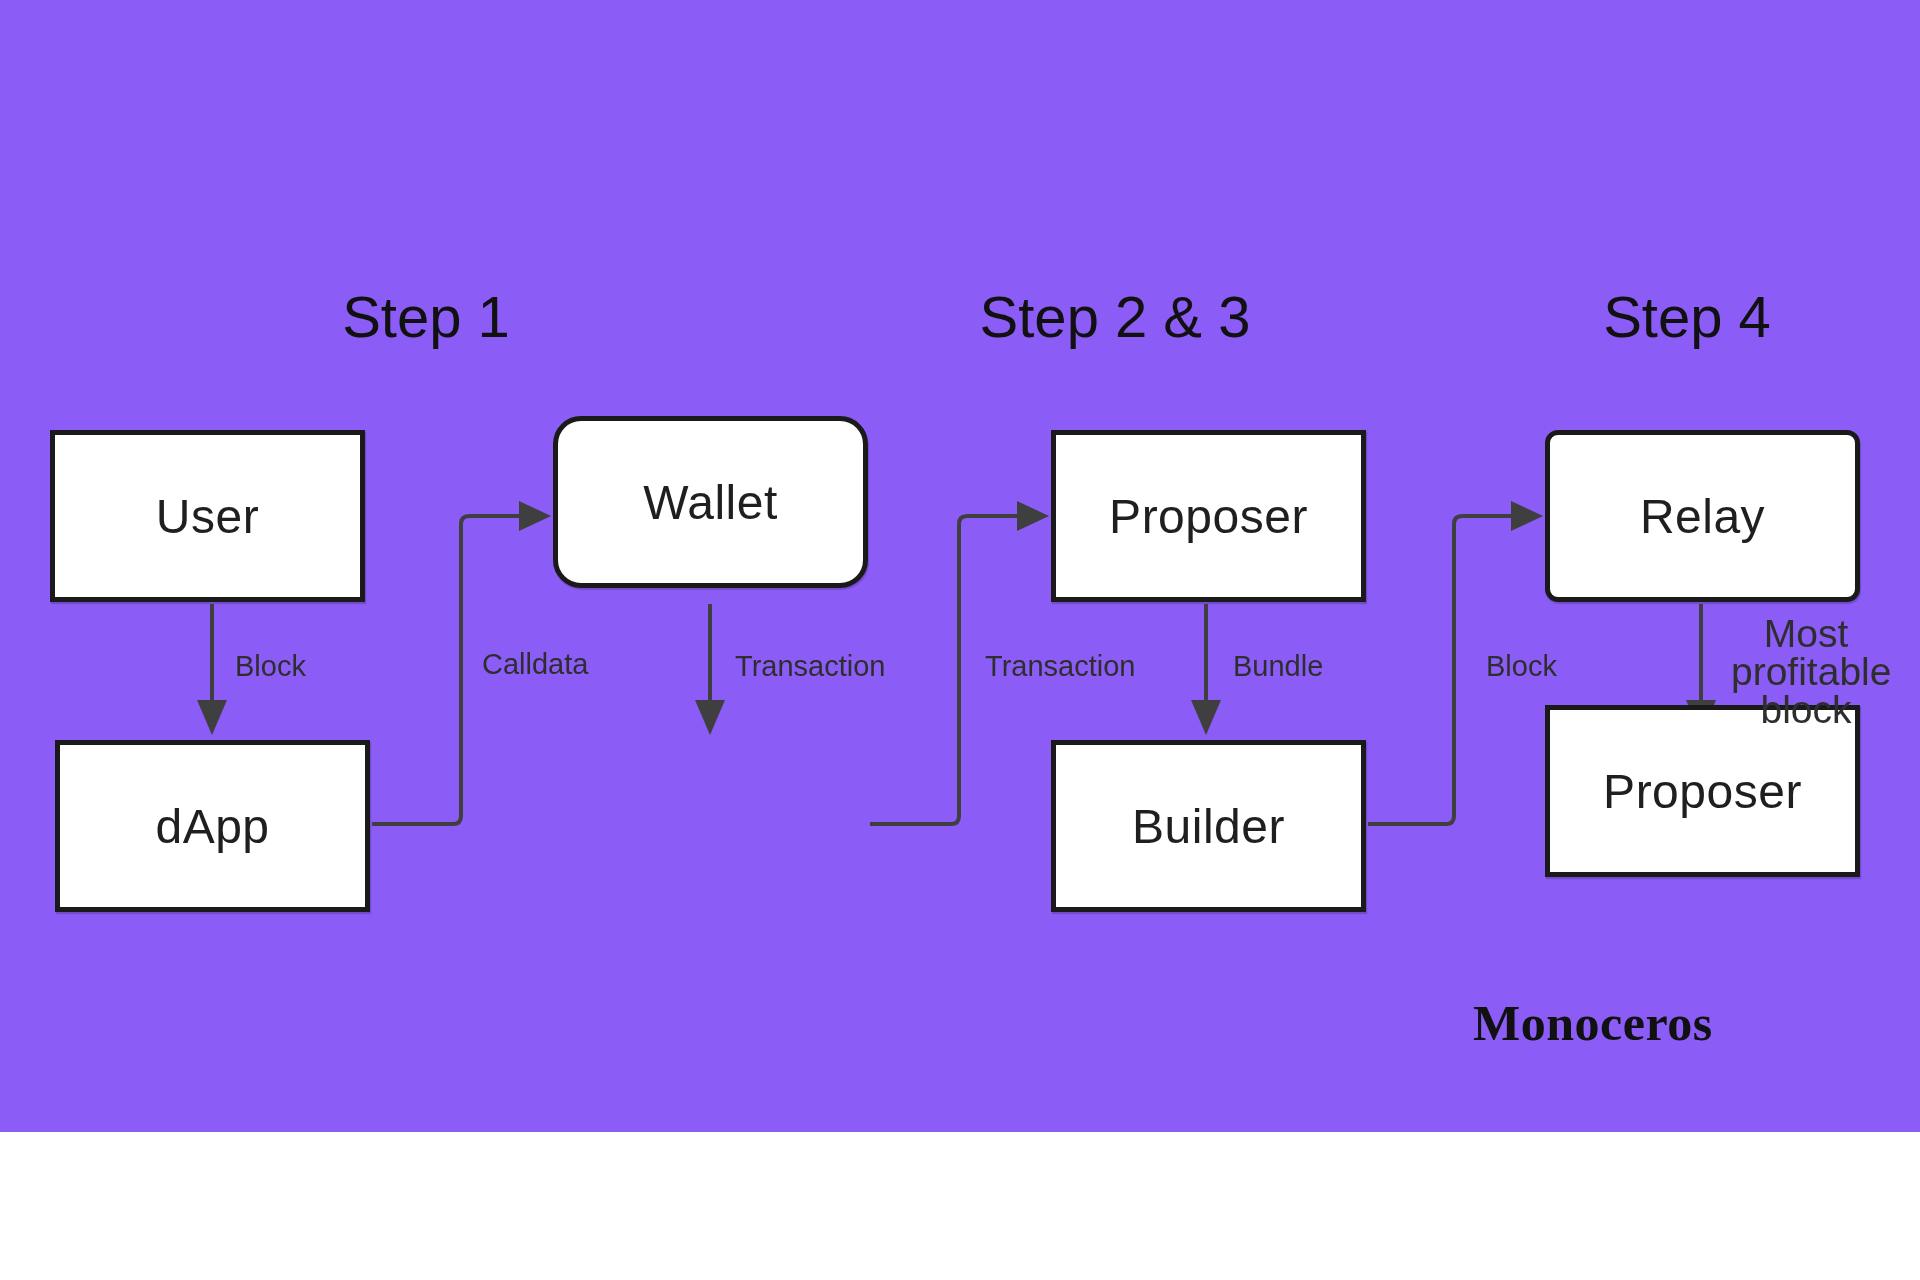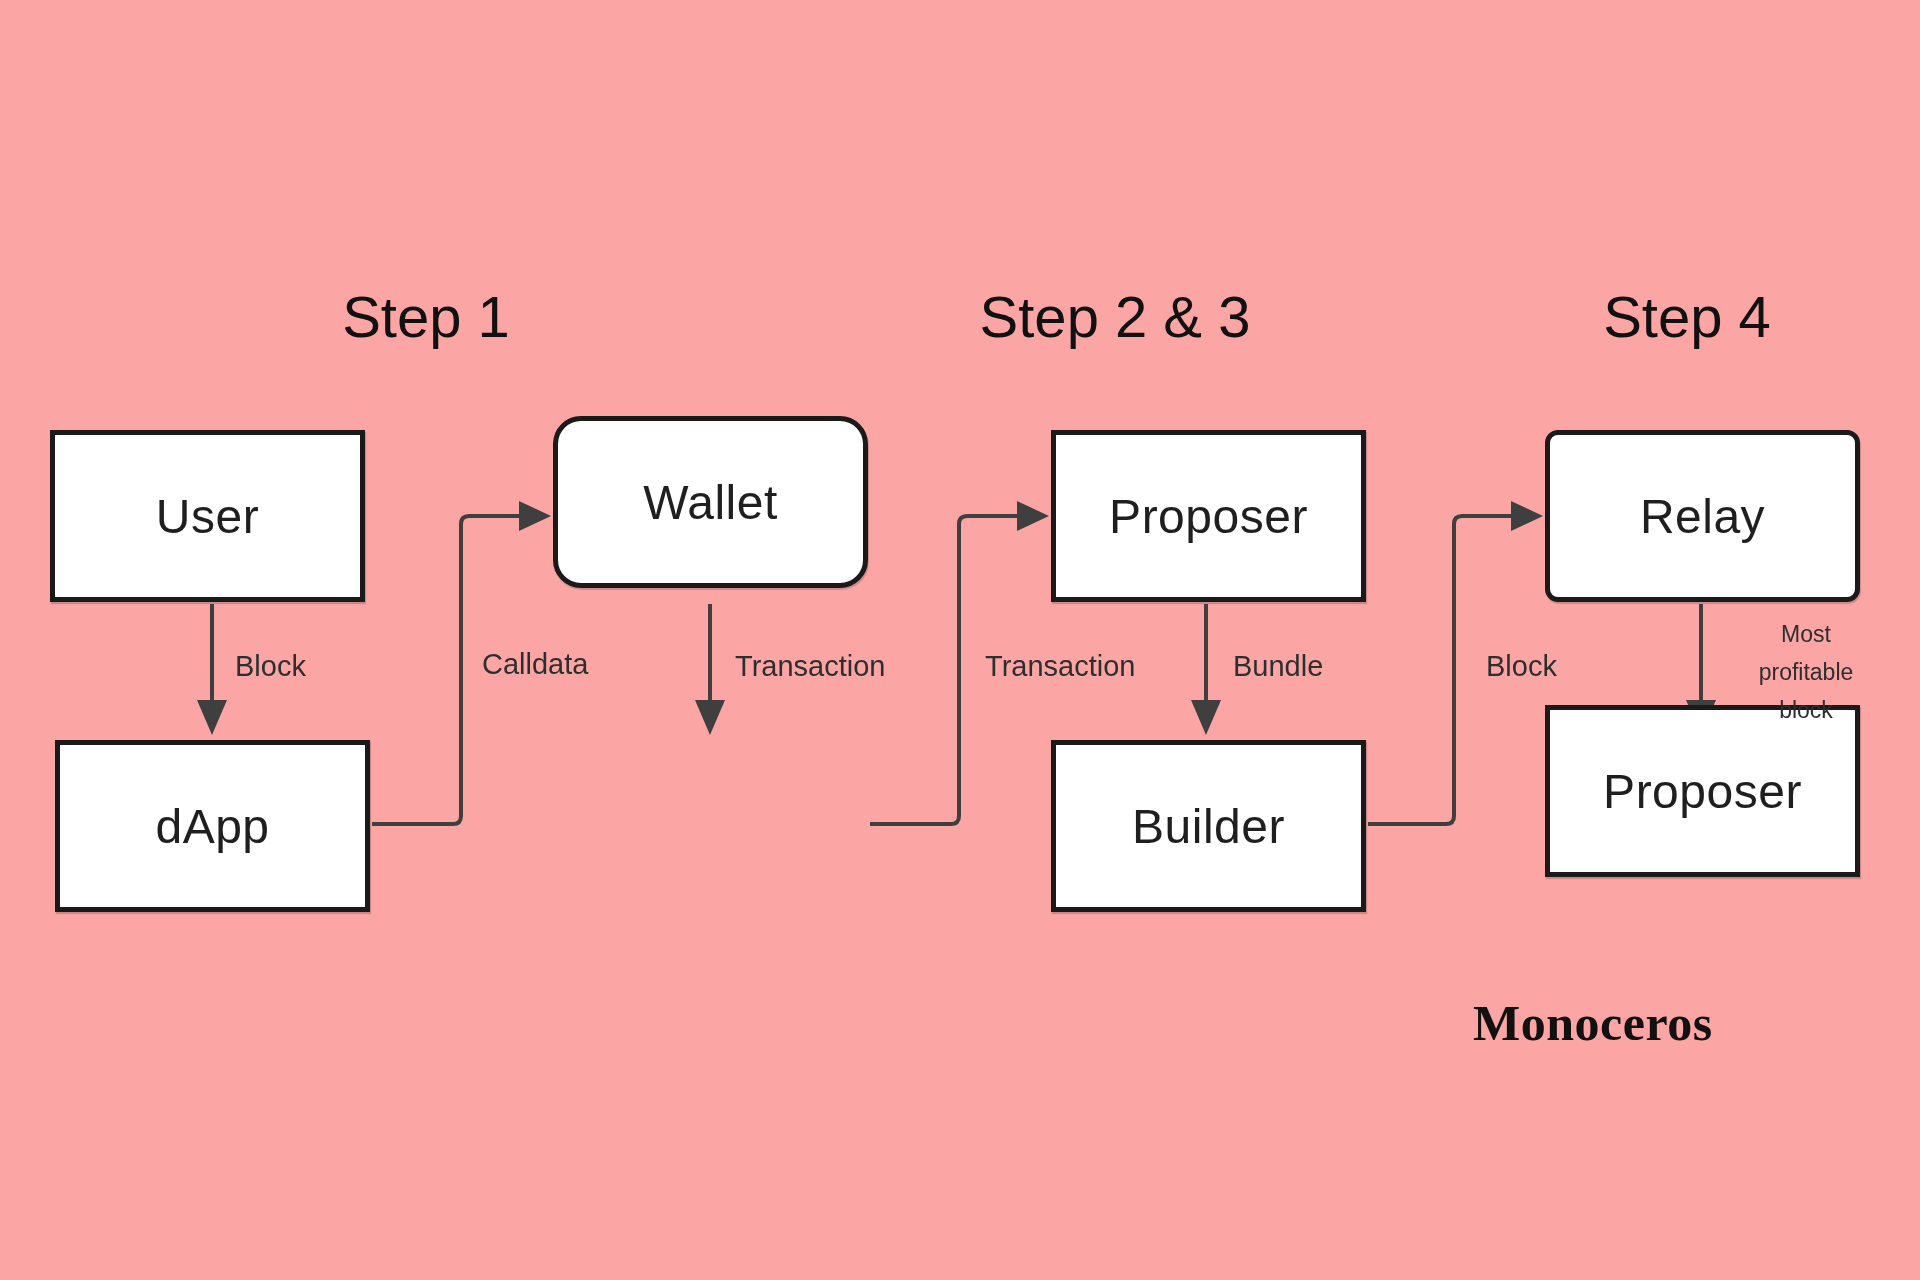--- a/index.html
+++ b/index.html
@@ -3,22 +3,22 @@
 <meta charset="utf-8">
 <style>
   html, body {
     margin: 0;
     padding: 0;
     background: #ffffff;
   }
   #canvas {
     position: relative;
     width: 1920px;
-    height: 1280px;
-    background: #fca5a5;
+    height: 1132px;
+    background: #8b5cf6;
     font-family: "Liberation Sans", sans-serif;
     overflow: hidden;
   }
   #connector-layer {
     position: absolute;
     left: 0; top: 0;
     width: 1920px; height: 1280px;
     z-index: 1;
   }
   .node {
@@ -48,21 +48,21 @@
   }
   .edge-label {
     position: absolute;
     font-size: 29px;
     color: #2e2e2e;
     white-space: nowrap;
     z-index: 2;
   }
   .edge-label-multiline {
     position: absolute;
-    font-size: 23px;
+    font-size: 39px;
     line-height: 38px;
     color: #2e2e2e;
     text-align: center;
     width: 150px;
     white-space: normal;
     z-index: 2;
   }
   .logo {
     position: absolute;
     left: 1473px;

